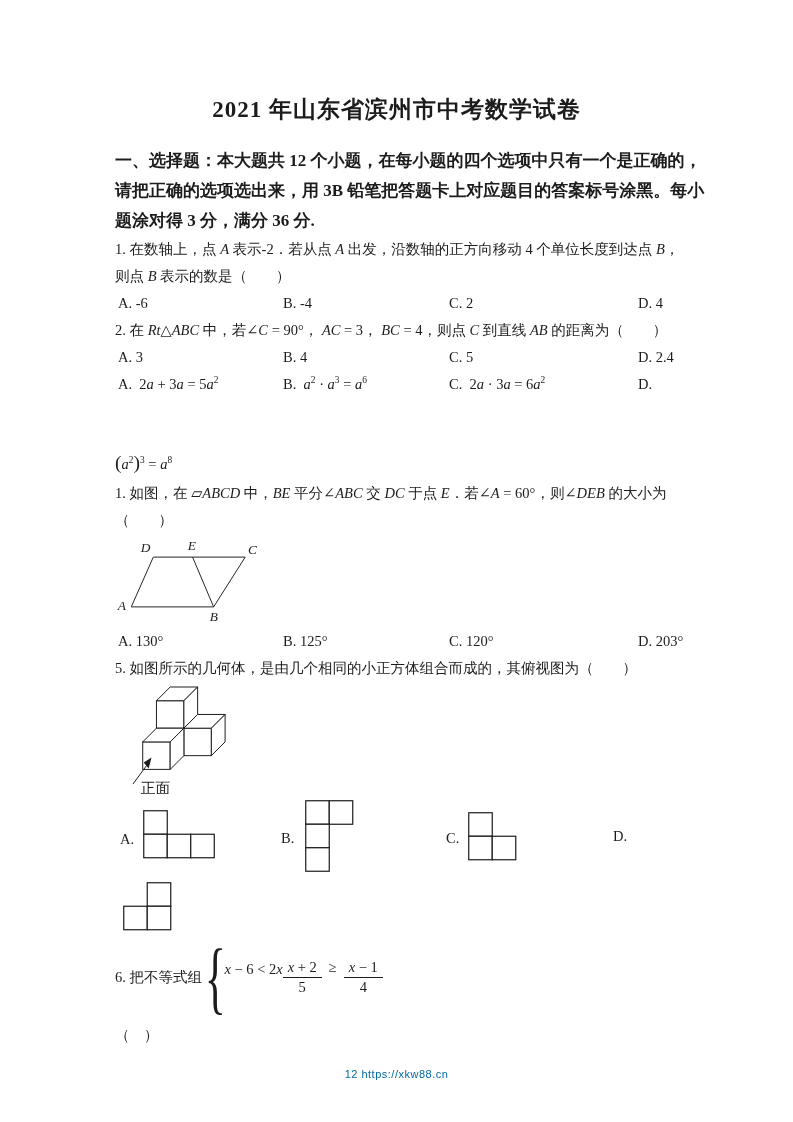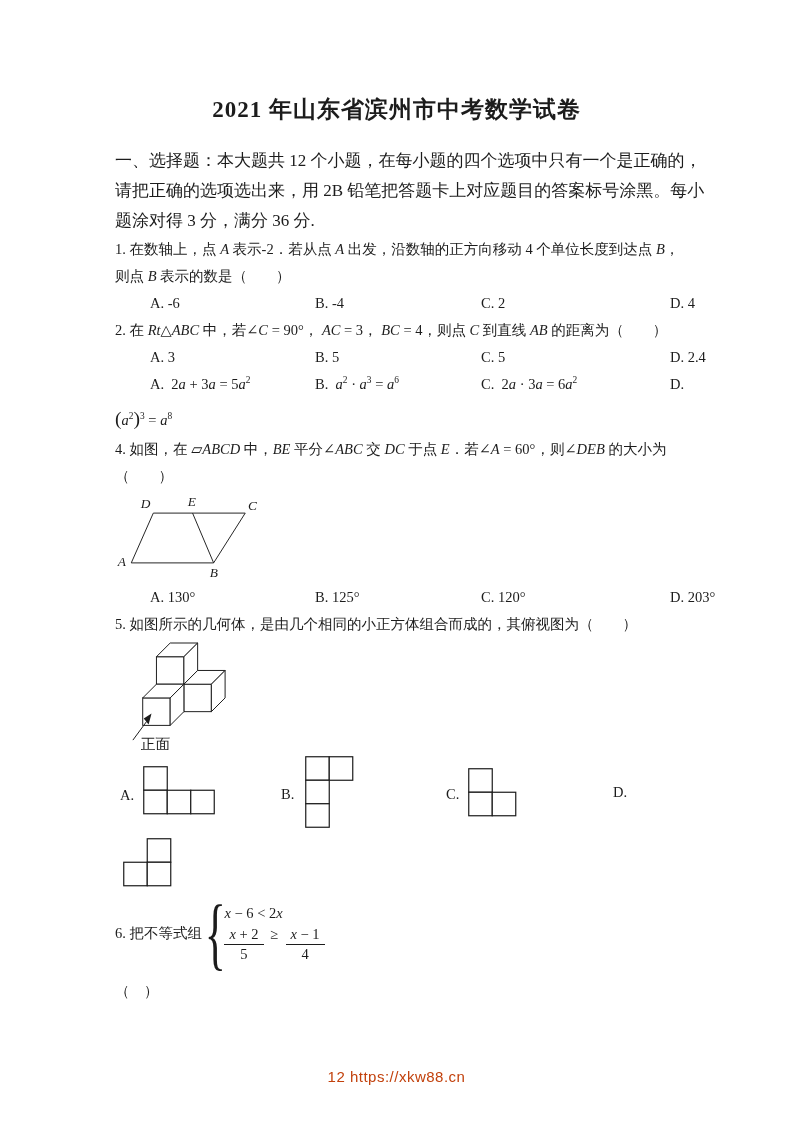--- a/index.html
+++ b/index.html
@@ -4,100 +4,100 @@
 <style>
   html,body{margin:0;padding:0;background:#ffffff;}
   .page{
     position:relative;width:793px;height:1122px;background:#fff;overflow:hidden;
     color:#1c1c1c;font-family:"Liberation Serif","DejaVu Serif",serif;font-size:14.5px;
   }
   .title{
     margin:0;padding-top:94px;text-align:center;
     font-size:23px;font-weight:bold;letter-spacing:1px;
   }
-  .intro{margin-top:21px;font-weight:normal;font-size:17px;}
+  .intro{margin-top:21px;font-weight:bold;font-size:17px;}
   .intro .line{line-height:30px;height:30px;}
   .line{padding-left:115px;white-space:nowrap;line-height:27px;height:27px;}
-  .line.tall{height:35px;line-height:35px;}
-  .opts{position:relative;height:27px;white-space:nowrap;margin-left:32px;}
+  .line.tall{height:35px;line-height:35px;margin-top:44px;}
+  .opts{position:relative;height:27px;white-space:nowrap;}
   .opts.tall{height:30px;}
   .opts > span{position:absolute;top:0;line-height:27px;white-space:nowrap;}
   .c1{left:118px}.c2{left:283px}.c3{left:449px}.c4{left:638px}
   .it{font-style:italic;}
   .big{font-size:1.35em;}
   sup{font-size:0.65em;line-height:0;}
   svg{display:block;}
   .figline{stroke:#1c1c1c;stroke-width:1;fill:none;}
   .figface{stroke:#1c1c1c;stroke-width:1;fill:#ffffff;}
   .figtext{font-family:"Liberation Serif","DejaVu Serif",serif;font-style:italic;font-size:14px;fill:#1c1c1c;}
   .cjktext{font-family:"Liberation Serif","DejaVu Serif",serif;font-size:15px;fill:#1c1c1c;font-style:normal;}
   .q4fig{margin:2px 0 0 115px;}
   .q5fig{margin:0 0 0 128px;}
   .q5opts{position:relative;height:140px;}
   .q5opts .olabel{position:absolute;white-space:nowrap;}
   .grid rect{fill:#ffffff;stroke:#1c1c1c;stroke-width:1.2;}
   .q6{display:flex;align-items:center;padding-left:115px;height:86px;white-space:nowrap;}
   .brace{font-size:80px;line-height:0.95;font-weight:400;transform:scaleX(0.55);margin:0 -10px 0 -6px;}
-  .sys{display:flex;flex-direction:column;row-gap:3px;}
+  .sys{display:flex;row-gap:3px;}
   .sysrow1{line-height:20px;}
   .sysrow2{display:flex;align-items:flex-start;column-gap:7px;}
   .frac{display:inline-block;text-align:center;}
   .frac .num{display:block;border-bottom:1px solid #1c1c1c;padding:0 5px 1px;}
   .frac .den{display:block;padding-top:1px;}
   .footer{
     position:absolute;left:0;right:0;top:1068px;text-align:center;
-    font-family:"Liberation Sans","DejaVu Sans",sans-serif;font-size:15px;color:#c2410c;letter-spacing:0.5px;
+    font-family:"Liberation Sans","DejaVu Sans",sans-serif;font-size:11px;color:#0369a1;letter-spacing:0.5px;
   }
 </style>
 </head>
 <body>
 
 <div class="page">
 
   <h1 class="title">2021 年山东省滨州市中考数学试卷</h1>
 
   <div class="intro">
     <div class="line">一、选择题：本大题共 12 个小题，在每小题的四个选项中只有一个是正确的，</div>
-    <div class="line">请把正确的选项选出来，用 2B 铅笔把答题卡上对应题目的答案标号涂黑。每小</div>
+    <div class="line">请把正确的选项选出来，用 3B 铅笔把答题卡上对应题目的答案标号涂黑。每小</div>
     <div class="line">题涂对得 3 分，满分 36 分.</div>
   </div>
 
   <div>
     <div class="line"><span>1. 在数轴上，点 </span><span class="it">A</span><span> 表示-2．若从点 </span><span class="it">A</span><span> 出发，沿数轴的正方向移动 4 个单位长度到达点 </span><span class="it">B</span><span>，</span></div>
     <div class="line"><span>则点 </span><span class="it">B</span><span> 表示的数是（　　）</span></div>
     <div class="opts">
       <span class="c1">A. -6</span>
       <span class="c2">B. -4</span>
       <span class="c3">C. 2</span>
       <span class="c4">D. 4</span>
     </div>
   </div>
 
   <div>
     <div class="line"><span>2. 在 </span><span class="it">Rt</span><span>△</span><span class="it">ABC</span><span> 中，若∠</span><span class="it">C</span><span> = 90°， </span><span class="it">AC</span><span> = 3， </span><span class="it">BC</span><span> = 4，则点 </span><span class="it">C</span><span> 到直线 </span><span class="it">AB</span><span> 的距离为（　　）</span></div>
     <div class="opts">
       <span class="c1">A. 3</span>
-      <span class="c2">B. 5</span>
+      <span class="c2">B. 4</span>
       <span class="c3">C. 5</span>
       <span class="c4">D. 2.4</span>
     </div>
   </div>
 
   <div>
     <div class="opts tall">
       <span class="c1"><span>A.</span>&nbsp; <span><span>2</span><span class="it">a</span><span> + 3</span><span class="it">a</span><span> = 5</span><span class="it">a</span><sup>2</sup></span></span>
       <span class="c2"><span>B.</span>&nbsp; <span><span class="it">a</span><sup>2</sup><span> · </span><span class="it">a</span><sup>3</sup><span> = </span><span class="it">a</span><sup>6</sup></span></span>
       <span class="c3"><span>C.</span>&nbsp; <span><span>2</span><span class="it">a</span><span> · 3</span><span class="it">a</span><span> = 6</span><span class="it">a</span><sup>2</sup></span></span>
       <span class="c4">D.</span>
     </div>
     <div class="line tall"><span class="big">(</span><span class="it">a</span><sup>2</sup><span class="big">)</span><sup>3</sup><span> = </span><span class="it">a</span><sup>8</sup></div>
   </div>
 
   <div>
-    <div class="line"><span>4. 如图，在 ▱</span><span class="it">ABCD</span><span> 中，</span><span class="it">BE</span><span> 平分∠</span><span class="it">ABC</span><span> 交 </span><span class="it">DC</span><span> 于点 </span><span class="it">E</span><span>．若∠</span><span class="it">A</span><span> = 60°，则∠</span><span class="it">DEB</span><span> 的大小为</span></div>
+    <div class="line"><span>1. 如图，在 ▱</span><span class="it">ABCD</span><span> 中，</span><span class="it">BE</span><span> 平分∠</span><span class="it">ABC</span><span> 交 </span><span class="it">DC</span><span> 于点 </span><span class="it">E</span><span>．若∠</span><span class="it">A</span><span> = 60°，则∠</span><span class="it">DEB</span><span> 的大小为</span></div>
     <div class="line">（　　）</div>
     <svg class="q4fig" width="158" height="92" viewBox="0 0 165 96">
       <polygon class="figline" points="17,74 103,74 136,22 40,22"></polygon>
       <line class="figline" x1="81" y1="22" x2="103" y2="74"></line>
       <text class="figtext" x="27" y="17">D</text>
       <text class="figtext" x="76" y="15">E</text>
       <text class="figtext" x="139" y="19">C</text>
       <text class="figtext" x="3" y="77">A</text>
       <text class="figtext" x="99" y="89">B</text>
     </svg>

